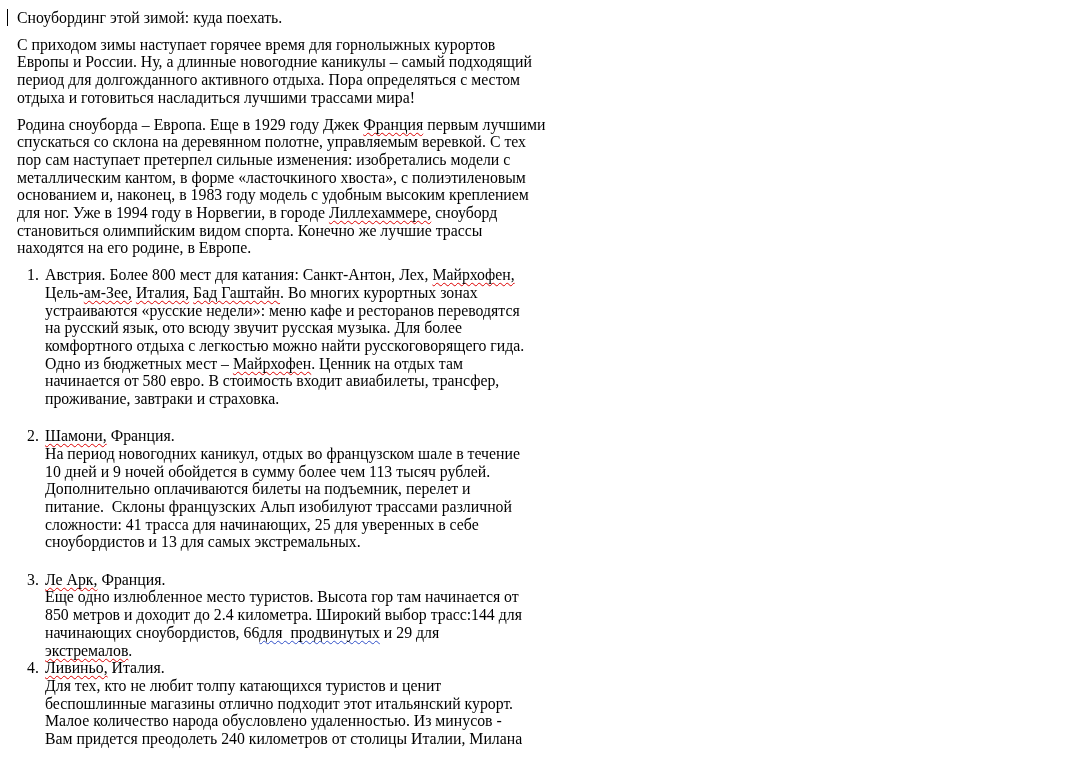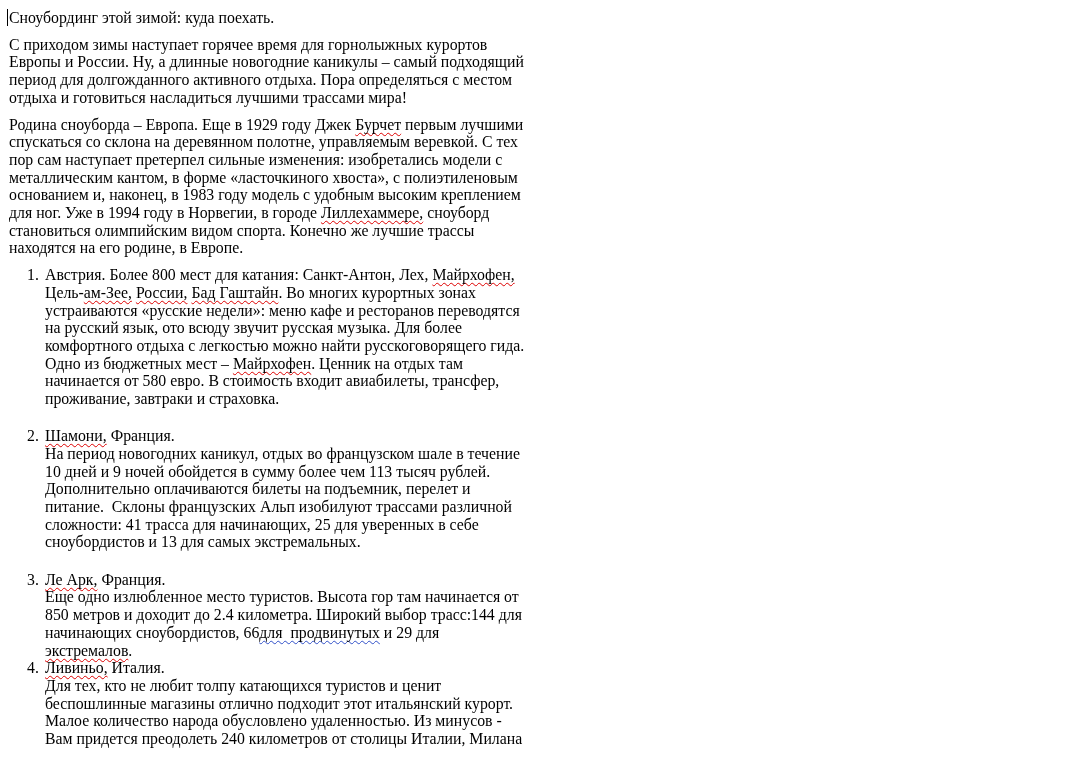--- a/index.html
+++ b/index.html
@@ -19,21 +19,21 @@
     position: absolute;
     left: 9px;
     top: 9px;
     width: 500px;
     color: #000000;
     font-family: "Liberation Serif", "DejaVu Serif", serif;
     font-size: 15.8px;
     line-height: 17.7px;
   }
   .block { margin: 0; }
-  .gap-paragraph { margin-bottom: 9px; }
+  .gap-paragraph { margin-bottom: 9px; margin-left: 8px; }
   .gap-blank_line { margin-bottom: 19.5px; }
   .gap-none { margin-bottom: 0; }
   .list_item {
     position: relative;
     padding-left: 36px;
   }
   .list-num {
     position: absolute;
     left: 18px;
     top: 0;
@@ -74,33 +74,33 @@
       <div class="block paragraph gap-paragraph">
         <div class="line"><span>Сноубординг этой зимой: куда поехать.</span></div>
       </div>
       <div class="block paragraph gap-paragraph">
         <div class="line"><span>С приходом зимы наступает горячее время для горнолыжных курортов</span></div>
         <div class="line"><span>Европы и России. Ну, а длинные новогодние каникулы – самый подходящий</span></div>
         <div class="line"><span>период для долгожданного активного отдыха. Пора определяться с местом</span></div>
         <div class="line"><span>отдыха и готовиться насладиться лучшими трассами мира!</span></div>
       </div>
       <div class="block paragraph gap-paragraph">
-        <div class="line"><span>Родина сноуборда – Европа. Еще в 1929 году Джек </span><span class="mark-spell">Бурчет</span><span> первым лучшими</span></div>
+        <div class="line"><span>Родина сноуборда – Европа. Еще в 1929 году Джек </span><span class="mark-spell">Франция</span><span> первым лучшими</span></div>
         <div class="line"><span>спускаться со склона на деревянном полотне, управляемым веревкой. С тех</span></div>
         <div class="line"><span>пор сам наступает претерпел сильные изменения: изобретались модели с</span></div>
         <div class="line"><span>металлическим кантом, в форме «ласточкиного хвоста», с полиэтиленовым</span></div>
         <div class="line"><span>основанием и, наконец, в 1983 году модель с удобным высоким креплением</span></div>
         <div class="line"><span>для ног. Уже в 1994 году в Норвегии, в городе </span><span class="mark-spell">Лиллехаммере,</span><span> сноуборд</span></div>
         <div class="line"><span>становиться олимпийским видом спорта. Конечно же лучшие трассы</span></div>
         <div class="line"><span>находятся на его родине, в Европе.</span></div>
       </div>
       <div class="block list_item gap-blank_line">
         <span class="list-num">1.</span>
         <div class="line"><span>Австрия. Более 800 мест для катания: Санкт-Антон, Лех, </span><span class="mark-spell">Майрхофен,</span></div>
-        <div class="line"><span>Цель-</span><span class="mark-spell">ам-Зее,</span><span> </span><span class="mark-spell">России,</span><span> </span><span class="mark-spell">Бад Гаштайн</span><span>. Во многих курортных зонах</span></div>
+        <div class="line"><span>Цель-</span><span class="mark-spell">ам-Зее,</span><span> </span><span class="mark-spell">Италия,</span><span> </span><span class="mark-spell">Бад Гаштайн</span><span>. Во многих курортных зонах</span></div>
         <div class="line"><span>устраиваются «русские недели»: меню кафе и ресторанов переводятся</span></div>
         <div class="line"><span>на русский язык, ото всюду звучит русская музыка. Для более</span></div>
         <div class="line"><span>комфортного отдыха с легкостью можно найти русскоговорящего гида.</span></div>
         <div class="line"><span>Одно из бюджетных мест – </span><span class="mark-spell">Майрхофен</span><span>. Ценник на отдых там</span></div>
         <div class="line"><span>начинается от 580 евро. В стоимость входит авиабилеты, трансфер,</span></div>
         <div class="line"><span>проживание, завтраки и страховка.</span></div>
       </div>
       <div class="block list_item gap-blank_line">
         <span class="list-num">2.</span>
         <div class="line"><span class="mark-spell">Шамони,</span><span> Франция.</span></div>

